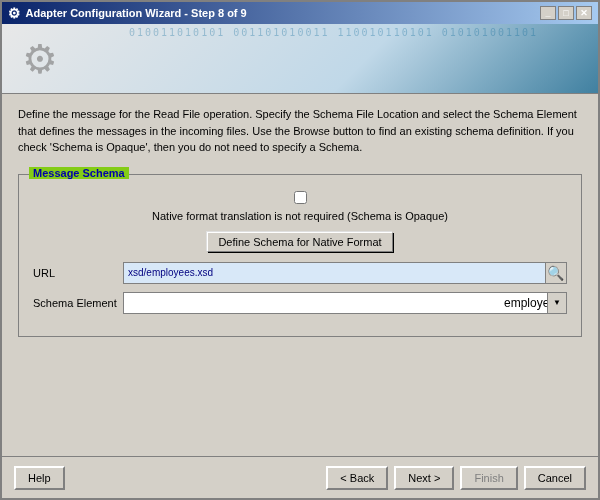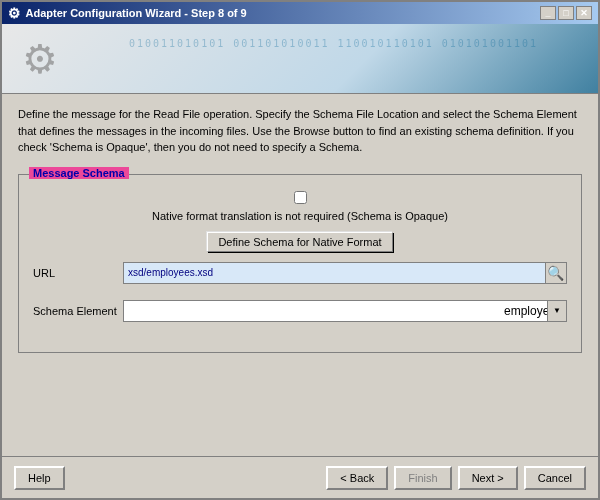--- a/index.html
+++ b/index.html
@@ -79,21 +79,21 @@
       color: #000;
     }
     .header-gear {
       font-size: 40px;
       color: #888;
       opacity: 0.7;
     }
     .binary-bg {
       position: absolute;
       right: 60px;
-      top: 13px;
+      top: 2px;
       font-size: 10px;
       color: rgba(0,100,150,0.3);
       line-height: 1.4;
       letter-spacing: 2px;
       font-family: monospace;
     }
     .main-content {
       flex: 1;
       padding: 12px 16px;
       overflow-y: auto;
@@ -108,21 +108,21 @@
       border: 1px solid #808080;
       padding: 10px 14px 14px 14px;
       margin-bottom: 10px;
       position: relative;
       background: #d4d0c8;
     }
     .group-box-title {
       position: absolute;
       top: -8px;
       left: 10px;
-      background: #ec4899;
+      background: #84cc16;
       padding: 0 4px;
       font-size: 11px;
       font-weight: bold;
       color: #0000aa;
     }
     .checkbox-row {
       display: flex;
       align-items: center;
       gap: 6px;
       margin-bottom: 10px;
@@ -147,21 +147,21 @@
       border-top-color: #fff;
       border-left-color: #fff;
       padding: 3px 10px;
       font-size: 11px;
       cursor: pointer;
       box-shadow: 1px 1px 0 #000, -1px -1px 0 #dfdfdf;
     }
     .field-row {
       display: flex;
       align-items: center;
-      margin-bottom: 16px;
+      margin-bottom: 8px;
     }
     .field-label {
       width: 90px;
       font-size: 11px;
       flex-shrink: 0;
     }
     .field-input-group {
       display: flex;
       align-items: center;
       flex: 1;
@@ -322,19 +322,19 @@
         </div>
       </div>
     </div>
 
     <div class="bottom-bar">
       <div class="bottom-left">
         <button class="nav-btn help-btn">Help</button>
       </div>
       <div class="bottom-right">
         <button class="nav-btn">&lt; Back</button>
+        <button class="nav-btn">Next &gt;</button>
         <button class="nav-btn" disabled="">Finish</button>
-        <button class="nav-btn">Next &gt;</button>
         <button class="nav-btn">Cancel</button>
       </div>
     </div>
   </div>
 </div>
 
 </body></html>

